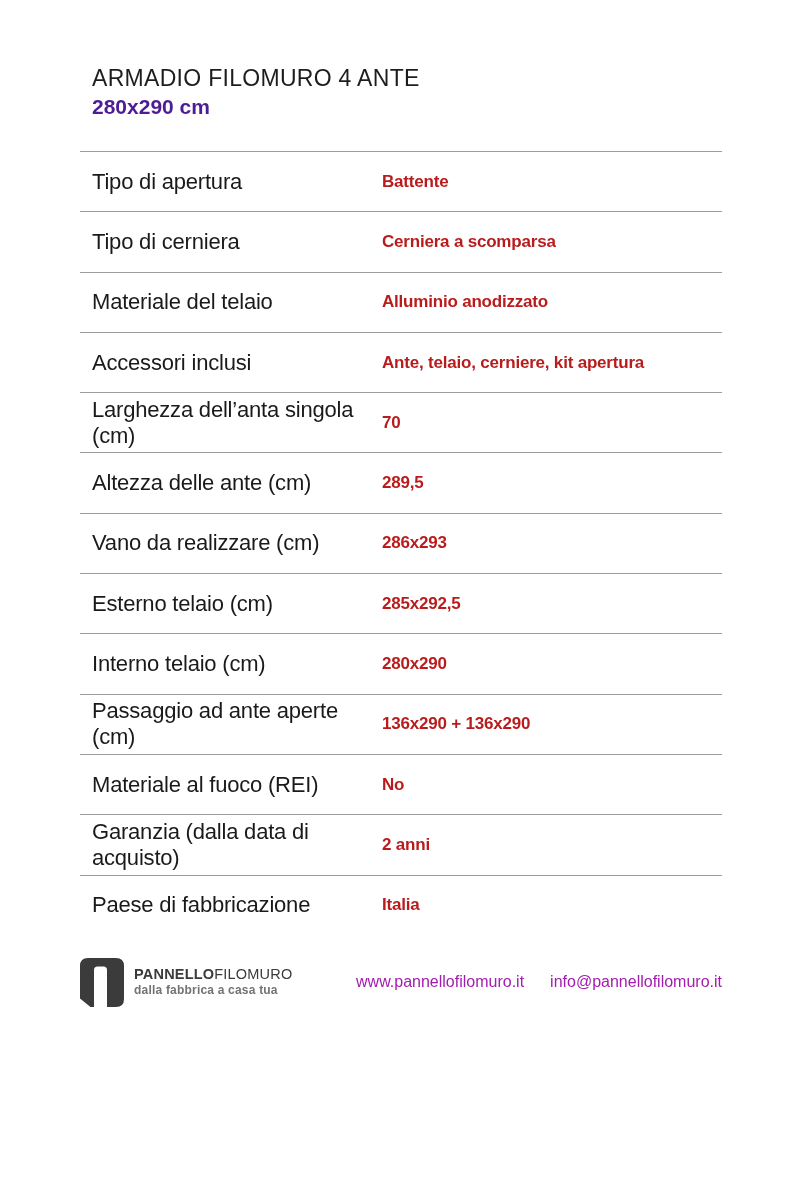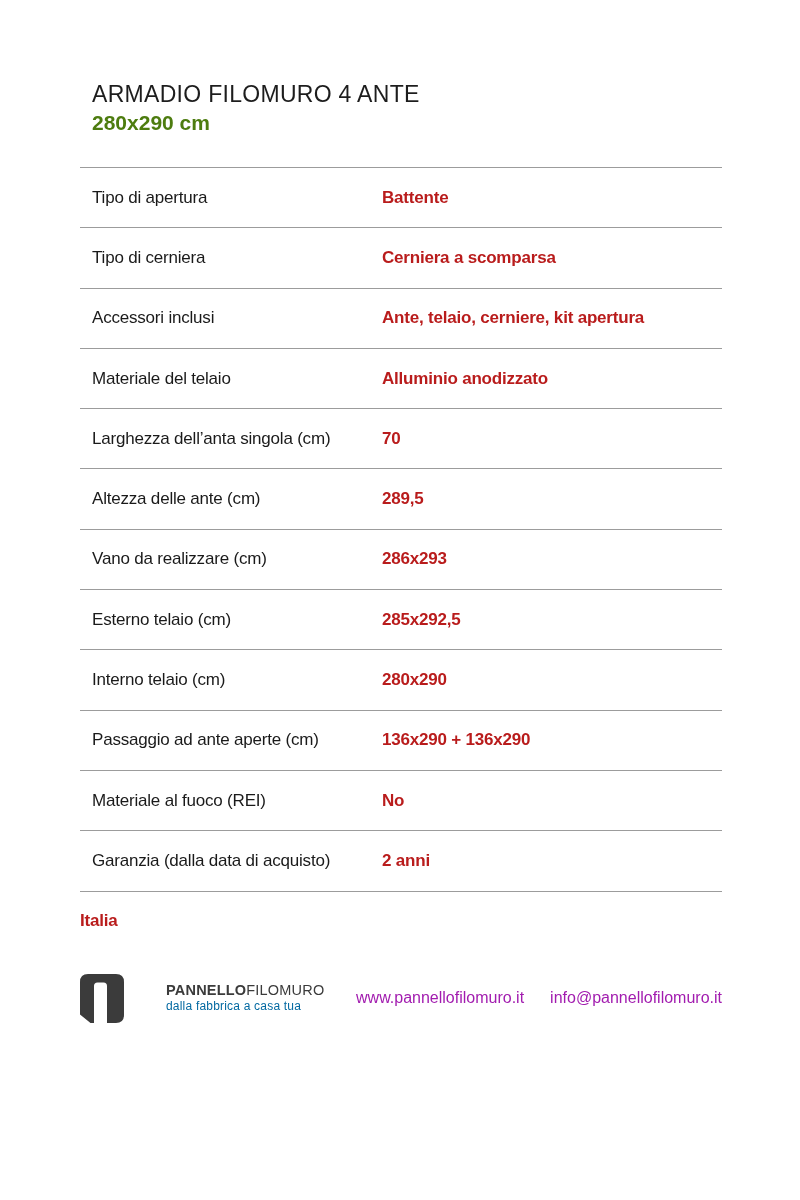--- a/index.html
+++ b/index.html
@@ -7,86 +7,87 @@
   body {
     width: 800px;
     height: 1200px;
     font-family: "Liberation Sans", sans-serif;
     color: #1a1a1a;
     overflow: hidden;
   }
   .page {
     width: 800px;
     height: 1200px;
-    padding: 80px 78px 0 80px;
+    padding: 64px 78px 0 80px;
   }
   
   .header { margin-left: 12px; }
   .page-title {
     font-size: 23px;
     font-weight: 400;
     letter-spacing: 0.3px;
     color: #1d1d1d;
     line-height: 28px;
   }
   .page-subtitle {
     font-size: 21px;
     font-weight: 700;
-    color: #4d7c0f;
+    color: #4c1d95;
     line-height: 26px;
     margin-top: 2px;
   }
   
   .spec-table { margin-top: 31px; width: 642px; }
   .spec-row {
     height: 60.3px;
     border-top: 1px solid #9c9c9c;
     display: flex;
     align-items: center;
   }
   .spec-label {
     width: 302px;
     padding-left: 12px;
-    font-size: 17px;
+    font-size: 22px;
     font-weight: 400;
     letter-spacing: -0.2px;
     color: #1a1a1a;
     flex: 0 0 auto;
   }
   .spec-value {
     font-size: 17px;
     font-weight: 700;
     letter-spacing: -0.2px;
     color: #b91c1c;
   }
   
   .footer {
     margin-top: 23px;
     width: 642px;
     display: flex;
     align-items: center;
     justify-content: space-between;
   }
-  .brand-logo { display: flex; align-items: center; width: 250px; flex: 0 0 auto; gap: 32px; }
+  .brand-logo { display: flex; align-items: center; width: 250px; flex: 0 0 auto; }
   .logo-icon { width: 44px; height: 49px; flex: 0 0 auto; }
   .logo-text { margin-left: 10px; }
   .brand-name {
     font-size: 14.5px;
     color: #3b3b3b;
     letter-spacing: 0.2px;
     white-space: nowrap;
     line-height: 17px;
   }
   .brand-name .bold { font-weight: 700; }
   .brand-tagline {
     font-size: 12px;
-    color: #0369a1;
+    color: #737373;
     letter-spacing: 0.2px;
     line-height: 15px;
     white-space: nowrap;
+    font-weight: bold;
   }
   .footer-link {
     font-size: 16px;
     color: #a21caf;
     text-underline-offset: 3px;
     cursor: pointer;
     white-space: nowrap;
   }
 </style>
 </head>
@@ -102,26 +103,26 @@
   <div class="spec-table">
     <div class="spec-row">
       <div class="spec-label">Tipo di apertura</div>
       <div class="spec-value">Battente</div>
     </div>
     <div class="spec-row">
       <div class="spec-label">Tipo di cerniera</div>
       <div class="spec-value">Cerniera a scomparsa</div>
     </div>
     <div class="spec-row">
+      <div class="spec-label">Materiale del telaio</div>
+      <div class="spec-value">Alluminio anodizzato</div>
+    </div>
+    <div class="spec-row">
       <div class="spec-label">Accessori inclusi</div>
       <div class="spec-value">Ante, telaio, cerniere, kit apertura</div>
-    </div>
-    <div class="spec-row">
-      <div class="spec-label">Materiale del telaio</div>
-      <div class="spec-value">Alluminio anodizzato</div>
     </div>
     <div class="spec-row">
       <div class="spec-label">Larghezza dell’anta singola (cm)</div>
       <div class="spec-value">70</div>
     </div>
     <div class="spec-row">
       <div class="spec-label">Altezza delle ante (cm)</div>
       <div class="spec-value">289,5</div>
     </div>
     <div class="spec-row">
@@ -142,20 +143,21 @@
     </div>
     <div class="spec-row">
       <div class="spec-label">Materiale al fuoco (REI)</div>
       <div class="spec-value">No</div>
     </div>
     <div class="spec-row">
       <div class="spec-label">Garanzia (dalla data di acquisto)</div>
       <div class="spec-value">2 anni</div>
     </div>
     <div class="spec-row">
+      <div class="spec-label">Paese di fabbricazione</div>
       <div class="spec-value">Italia</div>
     </div>
   </div>
 
   <div class="footer">
     <div class="brand-logo">
       <span class="logo-icon">
         <svg width="44" height="49" viewBox="0 0 44 49" xmlns="http://www.w3.org/2000/svg">
           <path fill="#3b3b3b" d="M8 0 H36 Q44 0 44 8 V41 Q44 49 36 49 H27 V12 Q27 8.5 23.5 8.5 H17.5 Q14 8.5 14 12 V49 H10.5 L0 40.5 V8 Q0 0 8 0 Z"></path>
         </svg>

